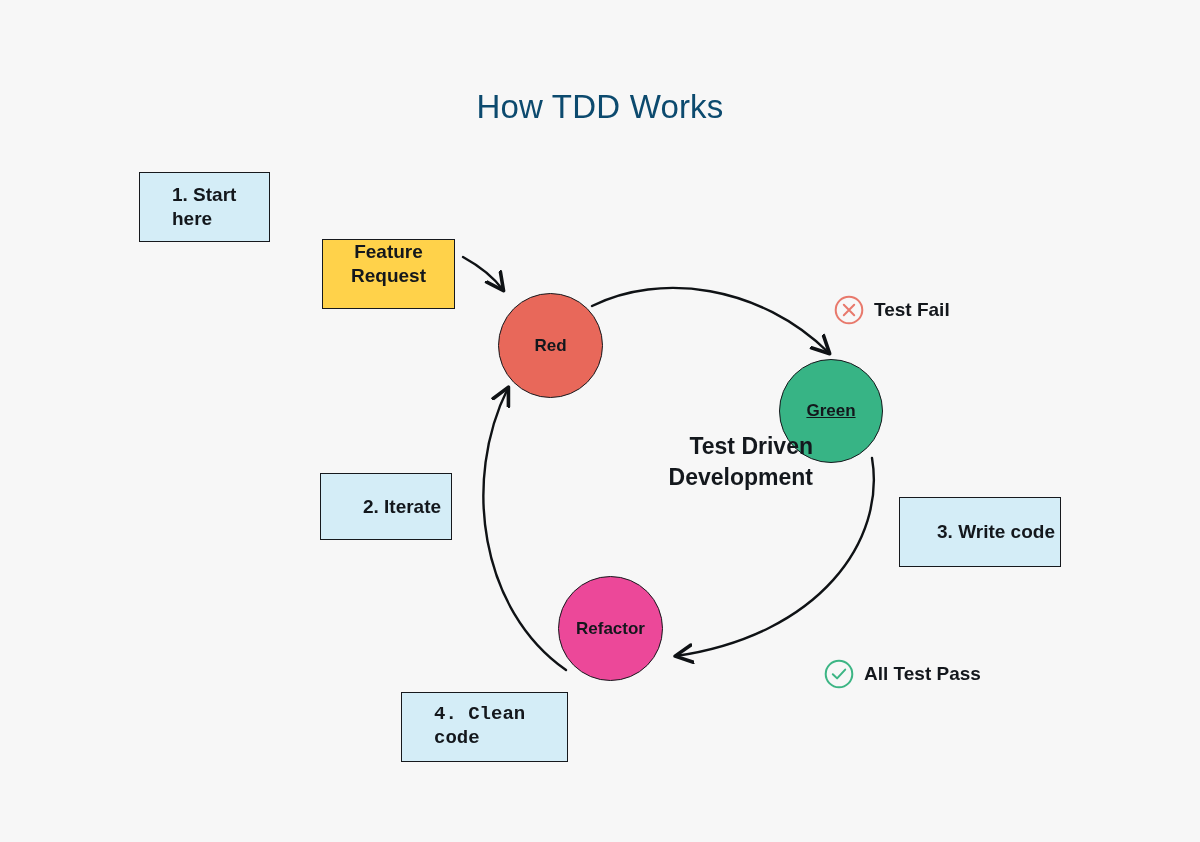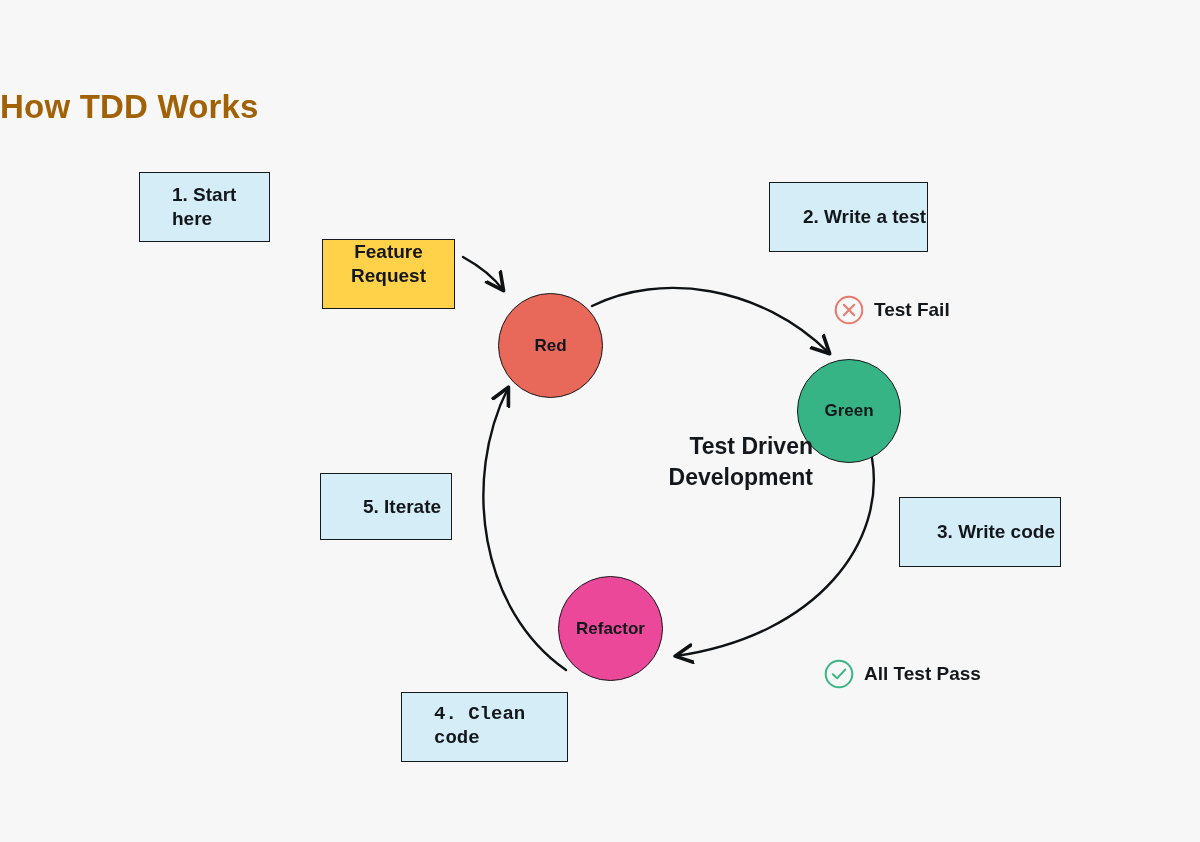--- a/index.html
+++ b/index.html
@@ -32,23 +32,24 @@
     height: 842px;
     pointer-events: none;
   }
   .layer > * { pointer-events: auto; }
 
   .page-title {
     position: absolute;
     left: 0;
     top: 88px;
     width: 1200px;
+    text-align: center;
     font-size: 33px;
-    font-weight: bold;
-    color: #a16207;
+    font-weight: normal;
+    color: #0c4a6e;
     letter-spacing: 0.2px;
   }
 
   .callout {
     position: absolute;
     background: #d4edf7;
     border: 1.6px solid #16191d;
     display: flex;
     align-items: center;
     justify-content: center;
@@ -137,46 +138,43 @@
   </svg>
 
   <div class="layer">
 
     <div class="page-title">How TDD Works</div>
 
     <div class="callout" style="left:139px; top:172px; width:131px; height:70px;">
       <span class="callout-text">1. Start here</span>
     </div>
 
-    <div class="callout" style="left:769px; top:182px; width:159px; height:70px;">
-      <span class="callout-text">2. Write a test</span>
-    </div>
 
     <div class="callout" style="left:899px; top:497px; width:162px; height:70px;">
       <span class="callout-text">3. Write code</span>
     </div>
 
     <div class="callout" style="left:401px; top:692px; width:167px; height:70px;font-family:Liberation Mono, monospace;">
       <span class="callout-text">4. Clean code</span>
     </div>
 
     <div class="callout" style="left:320px; top:473px; width:132px; height:67px;">
-      <span class="callout-text">5. Iterate</span>
+      <span class="callout-text">2. Iterate</span>
     </div>
 
     <div class="feature-box" style="left:322px; top:239px; width:133px; height:70px;">
       <span style="white-space: pre-line;">Feature
 Request</span>
     </div>
 
     <div class="node-circle node-red" style="left:498px; top:293px; width:105px; height:105px;">
       <span>Red</span>
     </div>
 
-    <div class="node-circle node-green" style="left:797px; top:359px; width:104px; height:104px;">
+    <div class="node-circle node-green" style="left:779px; top:359px; width:104px; height:104px;text-decoration:underline;">
       <span>Green</span>
     </div>
 
     <div class="node-circle node-blue" style="left:558px; top:576px; width:105px; height:105px;">
       <span>Refactor</span>
     </div>
 
     <div class="center-label" style="left:533px; top:431px; width:280px;">Test Driven
 Development</div>
 

